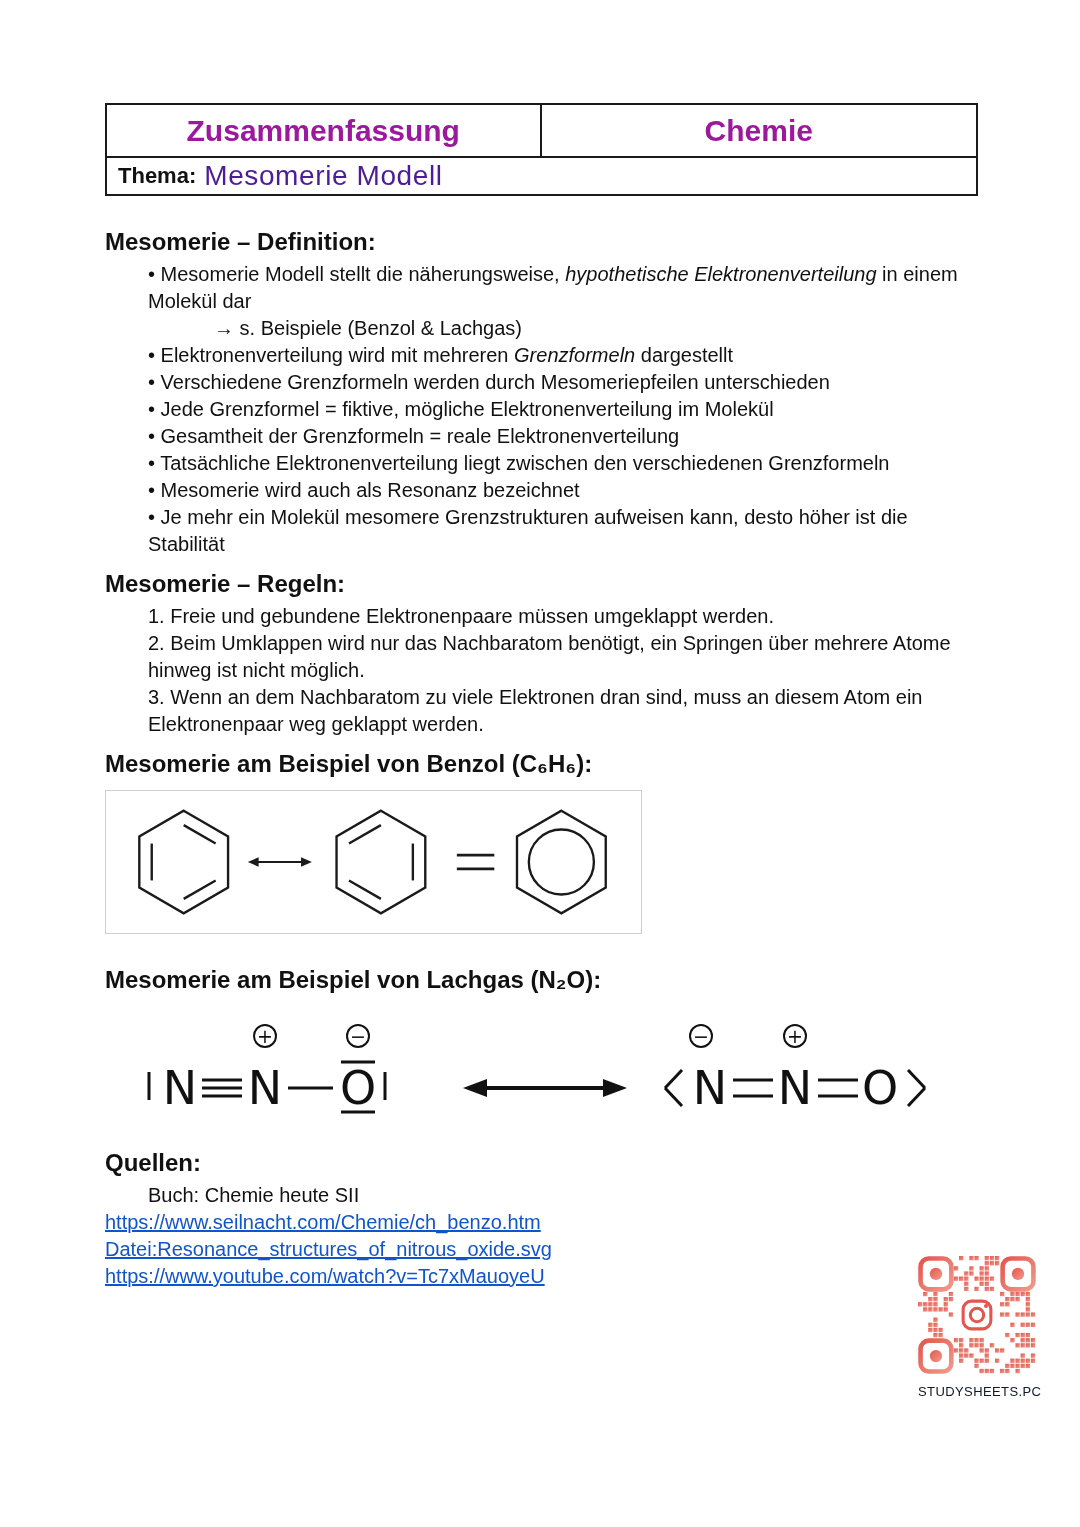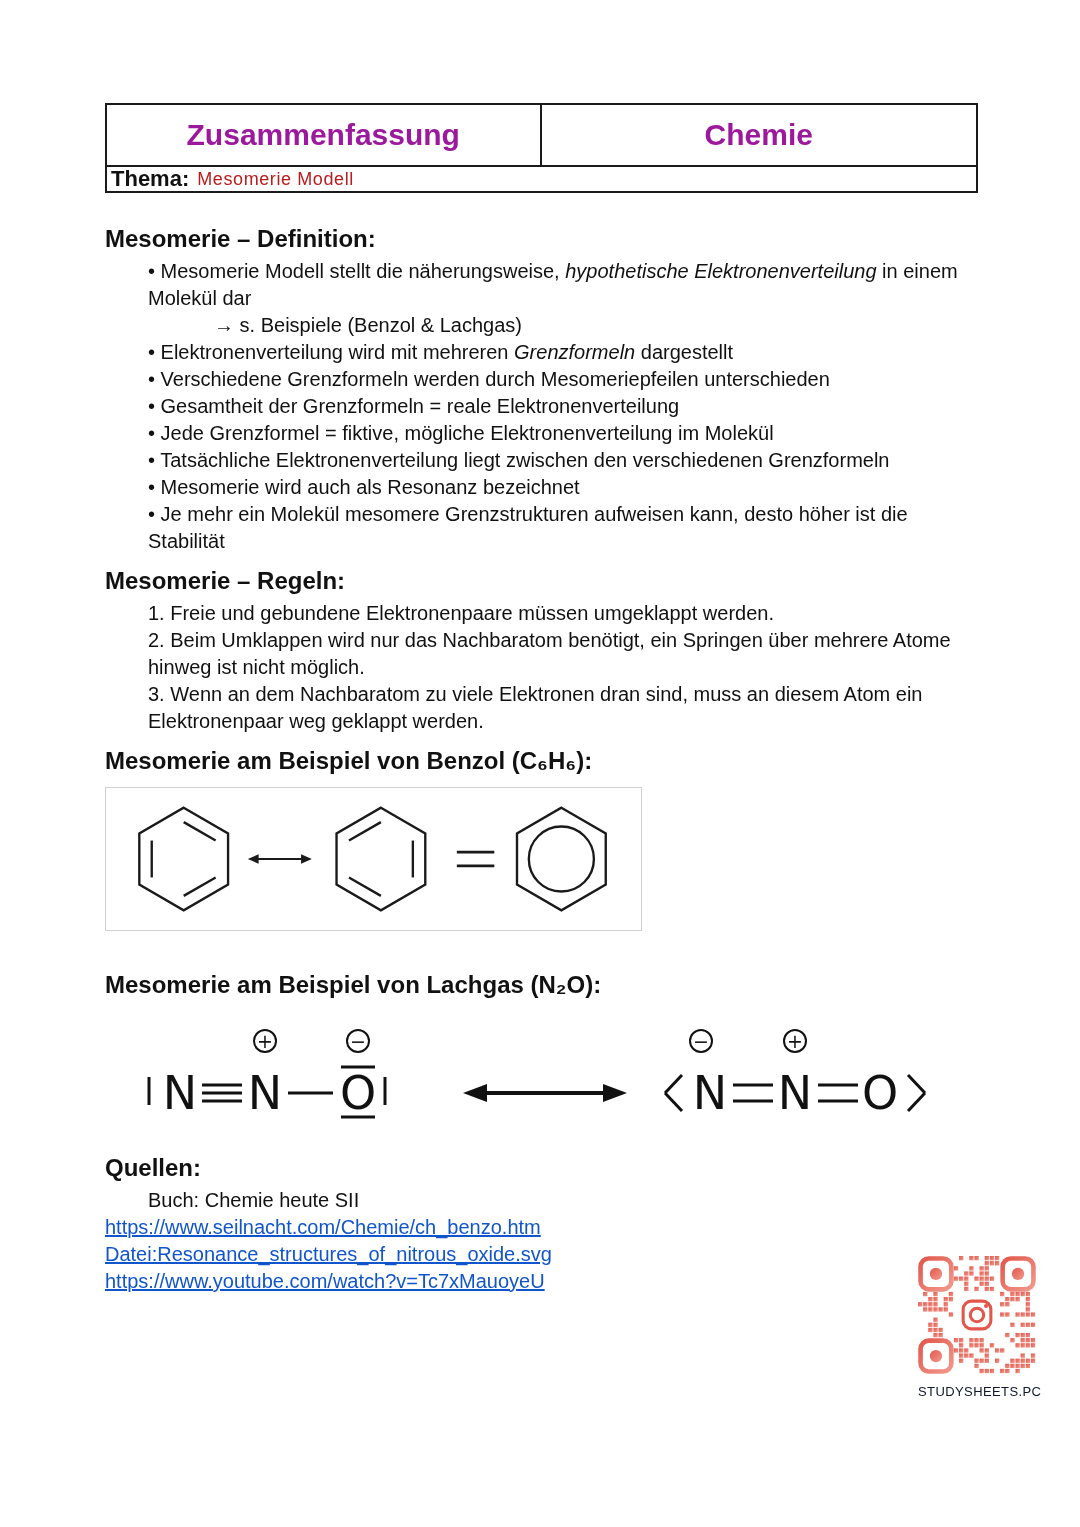--- a/index.html
+++ b/index.html
@@ -5,28 +5,28 @@
   * { box-sizing: border-box; margin: 0; padding: 0; }
   body { background: #ffffff; font-family: "Liberation Sans", "DejaVu Sans", sans-serif; }
   .page {
     position: relative; width: 1080px; height: 1527px;
     background: #ffffff; overflow: hidden; color: #111;
   }
   .content { position: absolute; left: 105px; top: 103px; width: 873px; }
 
   
   .header-box { border: 2px solid #1a1a1a; width: 100%; }
-  .header-row1 { display: flex; height: 62px; border-bottom: 2px solid #1a1a1a; }
+  .header-row1 { display: flex; height: 53px; border-bottom: 2px solid #1a1a1a; }
   .header-cell { display: flex; align-items: center; justify-content: center; }
   .header-cell.left  { width: 50%; border-right: 2px solid #1a1a1a; }
   .header-cell.right { width: 50%; }
   .header-title { font-size: 30px; font-weight: bold; color: #9c189c; }
-  .header-row2 { height: 24px; display: flex; align-items: center; padding-left: 4px; }
+  .header-row2 { height: 36px; display: flex; align-items: center; padding-left: 11px; }
   .thema-label { font-size: 22px; font-weight: bold; margin-right: 8px; }
-  .thema-value { font-size: 18px; letter-spacing: 0.6px; color: #b91c1c; }
+  .thema-value { font-size: 28px; letter-spacing: 0.6px; color: #4c1d95; }
 
   
   .sec-heading { font-size: 24px; font-weight: bold; margin-top: 12px; margin-bottom: 5px; }
   .body-line { font-size: 20px; line-height: 27px; margin-left: 43px; }
   .indented { padding-left: 66px; }
   .it { font-style: italic; }
 
   
   .benzene-figure {
     margin-top: 12px; width: 537px; height: 144px;
@@ -68,22 +68,22 @@
         <span class="thema-label">Thema:</span>
         <span class="thema-value">Mesomerie Modell</span>
       </div>
     </div>
 
     <h2 class="sec-heading" style="margin-top:32px">Mesomerie – Definition:</h2>
     <p class="body-line"><span>• Mesomerie Modell stellt die näherungsweise, </span><span class="it">hypothetische Elektronenverteilung</span><span> in einem Molekül dar</span></p>
     <p class="body-line indented">→ s. Beispiele (Benzol &amp; Lachgas)</p>
     <p class="body-line"><span>• Elektronenverteilung wird mit mehreren </span><span class="it">Grenzformeln</span><span> dargestellt</span></p>
     <p class="body-line">• Verschiedene Grenzformeln werden durch Mesomeriepfeilen unterschieden</p>
+    <p class="body-line">• Jede Grenzformel = fiktive, mögliche Elektronenverteilung im Molekül</p>
     <p class="body-line">• Gesamtheit der Grenzformeln = reale Elektronenverteilung</p>
-    <p class="body-line">• Jede Grenzformel = fiktive, mögliche Elektronenverteilung im Molekül</p>
     <p class="body-line">• Tatsächliche Elektronenverteilung liegt zwischen den verschiedenen Grenzformeln</p>
     <p class="body-line">• Mesomerie wird auch als Resonanz bezeichnet</p>
     <p class="body-line">• Je mehr ein Molekül mesomere Grenzstrukturen aufweisen kann, desto höher ist die Stabilität</p>
 
     <h2 class="sec-heading">Mesomerie – Regeln:</h2>
     <p class="body-line">1. Freie und gebundene Elektronenpaare müssen umgeklappt werden.</p>
     <p class="body-line">2. Beim Umklappen wird nur das Nachbaratom benötigt, ein Springen über mehrere Atome hinweg ist nicht möglich.</p>
     <p class="body-line">3. Wenn an dem Nachbaratom zu viele Elektronen dran sind, muss an diesem Atom ein Elektronenpaar weg geklappt werden.</p>
 
     <h2 class="sec-heading">Mesomerie am Beispiel von Benzol (C₆H₆):</h2>
@@ -117,21 +117,21 @@
           </g>
 
           <g>
             <polygon points="458,20 503,46 503,98 458,124 413,98 413,46"></polygon>
             <circle cx="458" cy="72" r="33"></circle>
           </g>
         </g>
       </svg>
     </div>
 
-    <h2 class="sec-heading" style="margin-top:40px">Mesomerie am Beispiel von Lachgas (N₂O):</h2>
+    <h2 class="sec-heading" style="margin-top:32px">Mesomerie am Beispiel von Lachgas (N₂O):</h2>
     <div class="n2o-figure">
       <svg width="873" height="125" viewBox="0 0 873 125">
 
         <g>
           <g stroke="#111" stroke-width="3" fill="none">
             <line x1="44" y1="66" x2="44" y2="94"></line>
             <line x1="97" y1="74" x2="137" y2="74"></line>
             <line x1="97" y1="82" x2="137" y2="82"></line>
             <line x1="97" y1="90" x2="137" y2="90"></line>
             <line x1="183" y1="82" x2="228" y2="82"></line>

